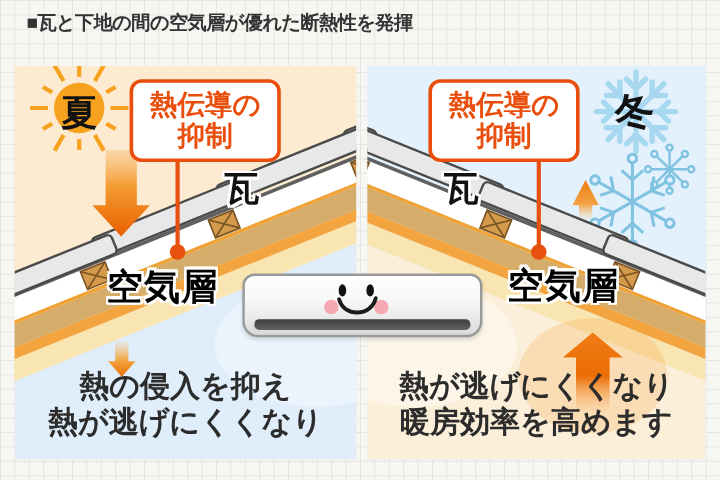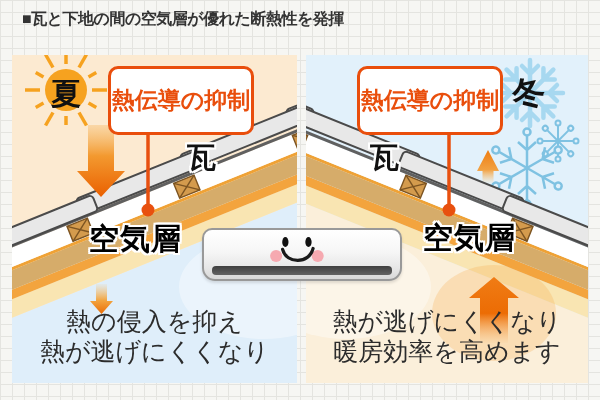--- a/index.html
+++ b/index.html
@@ -13,37 +13,37 @@
   }
   .title{
     position:absolute;left:22px;top:9px;width:570px;
     font-size:16px;font-weight:bold;color:#333;letter-spacing:-0.5px;white-space:nowrap;
   }
   .panel{position:absolute;top:55px;height:328px;overflow:hidden;}
   .panel-summer{left:12px;width:285px;background:#FCEAD1;}
   .panel-winter{left:306px;width:282px;background:#E2F1FB;}
   .panel svg.scene{position:absolute;left:0;top:0;}
   .callout{
-    position:absolute;box-sizing:border-box;width:146px;height:69px;top:11px;
+    position:absolute;box-sizing:border-box;width:126px;height:69px;top:11px;
     background:#fff;border:3.5px solid #E94E0C;border-radius:10px;
-    display:flex;flex-direction:row;align-items:center;justify-content:center;
+    display:flex;flex-direction:column;align-items:center;justify-content:center;
     z-index:3;
   }
   .callout .cl{font-size:23px;font-weight:bold;color:#E94E0C;line-height:1.12;white-space:nowrap;}
   .outline-white{
     text-shadow:-2px -2px 0 #fff,2px -2px 0 #fff,-2px 2px 0 #fff,2px 2px 0 #fff,
                 -2px 0 0 #fff,2px 0 0 #fff,0 -2px 0 #fff,0 2px 0 #fff;
   }
   .tile-label{position:absolute;font-size:29px;font-weight:bold;color:#111;z-index:3;}
   .airlayer-label{position:absolute;font-size:30px;font-weight:bold;color:#000000;letter-spacing:1px;z-index:3;margin-left:17px;}
   .season{position:absolute;font-weight:bold;color:#111;z-index:2;}
   .season-summer{left:39px;top:19px;font-size:30px;}
   .season-winter{left:206px;top:16px;font-size:33px;transform:rotate(-12deg);}
   .caption{position:absolute;left:0;width:100%;text-align:center;
-    font-size:25px;font-weight:normal;color:#2C2C2C;white-space:nowrap;z-index:4;}
+    font-size:25px;font-weight:bold;color:#2C2C2C;white-space:nowrap;z-index:4;}
   .cap1{top:250px;} .cap2{top:280px;}
   .ac{
     position:absolute;left:202px;top:228px;width:200px;height:53px;z-index:6;
     box-sizing:border-box;border:2px solid #999;
     border-radius:10px 10px 13px 13px;
     background:linear-gradient(180deg,#FFFFFF 0%,#F6F6F6 45%,#E6E6E6 78%,#D9D9D9 100%);
     box-shadow:0 2px 3px rgba(0,0,0,0.12);
   }
   .ac-vent{position:absolute;left:8px;right:8px;bottom:4px;height:9px;border-radius:4px;
     background:linear-gradient(180deg,#3F3F3F,#636363);}

